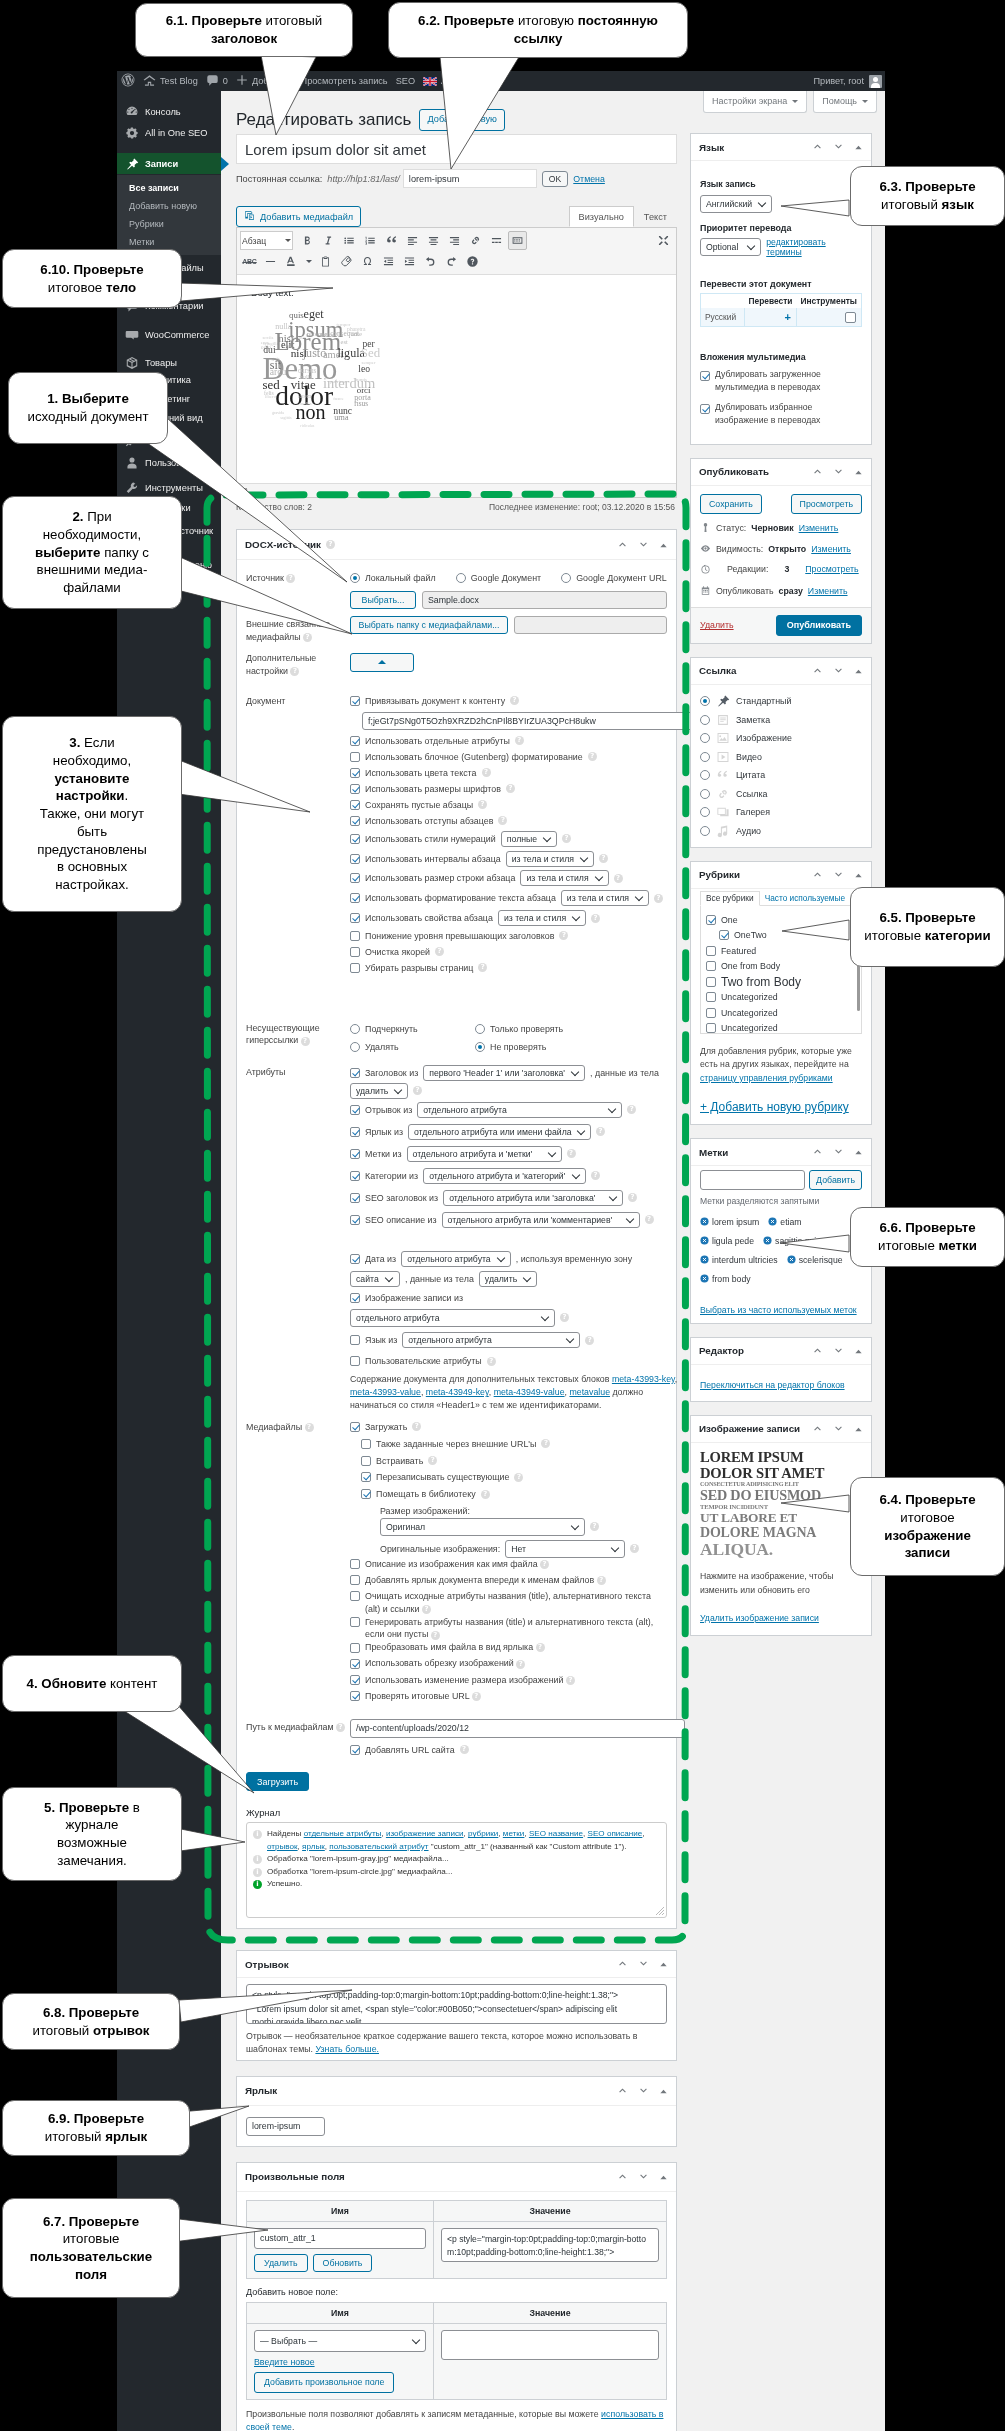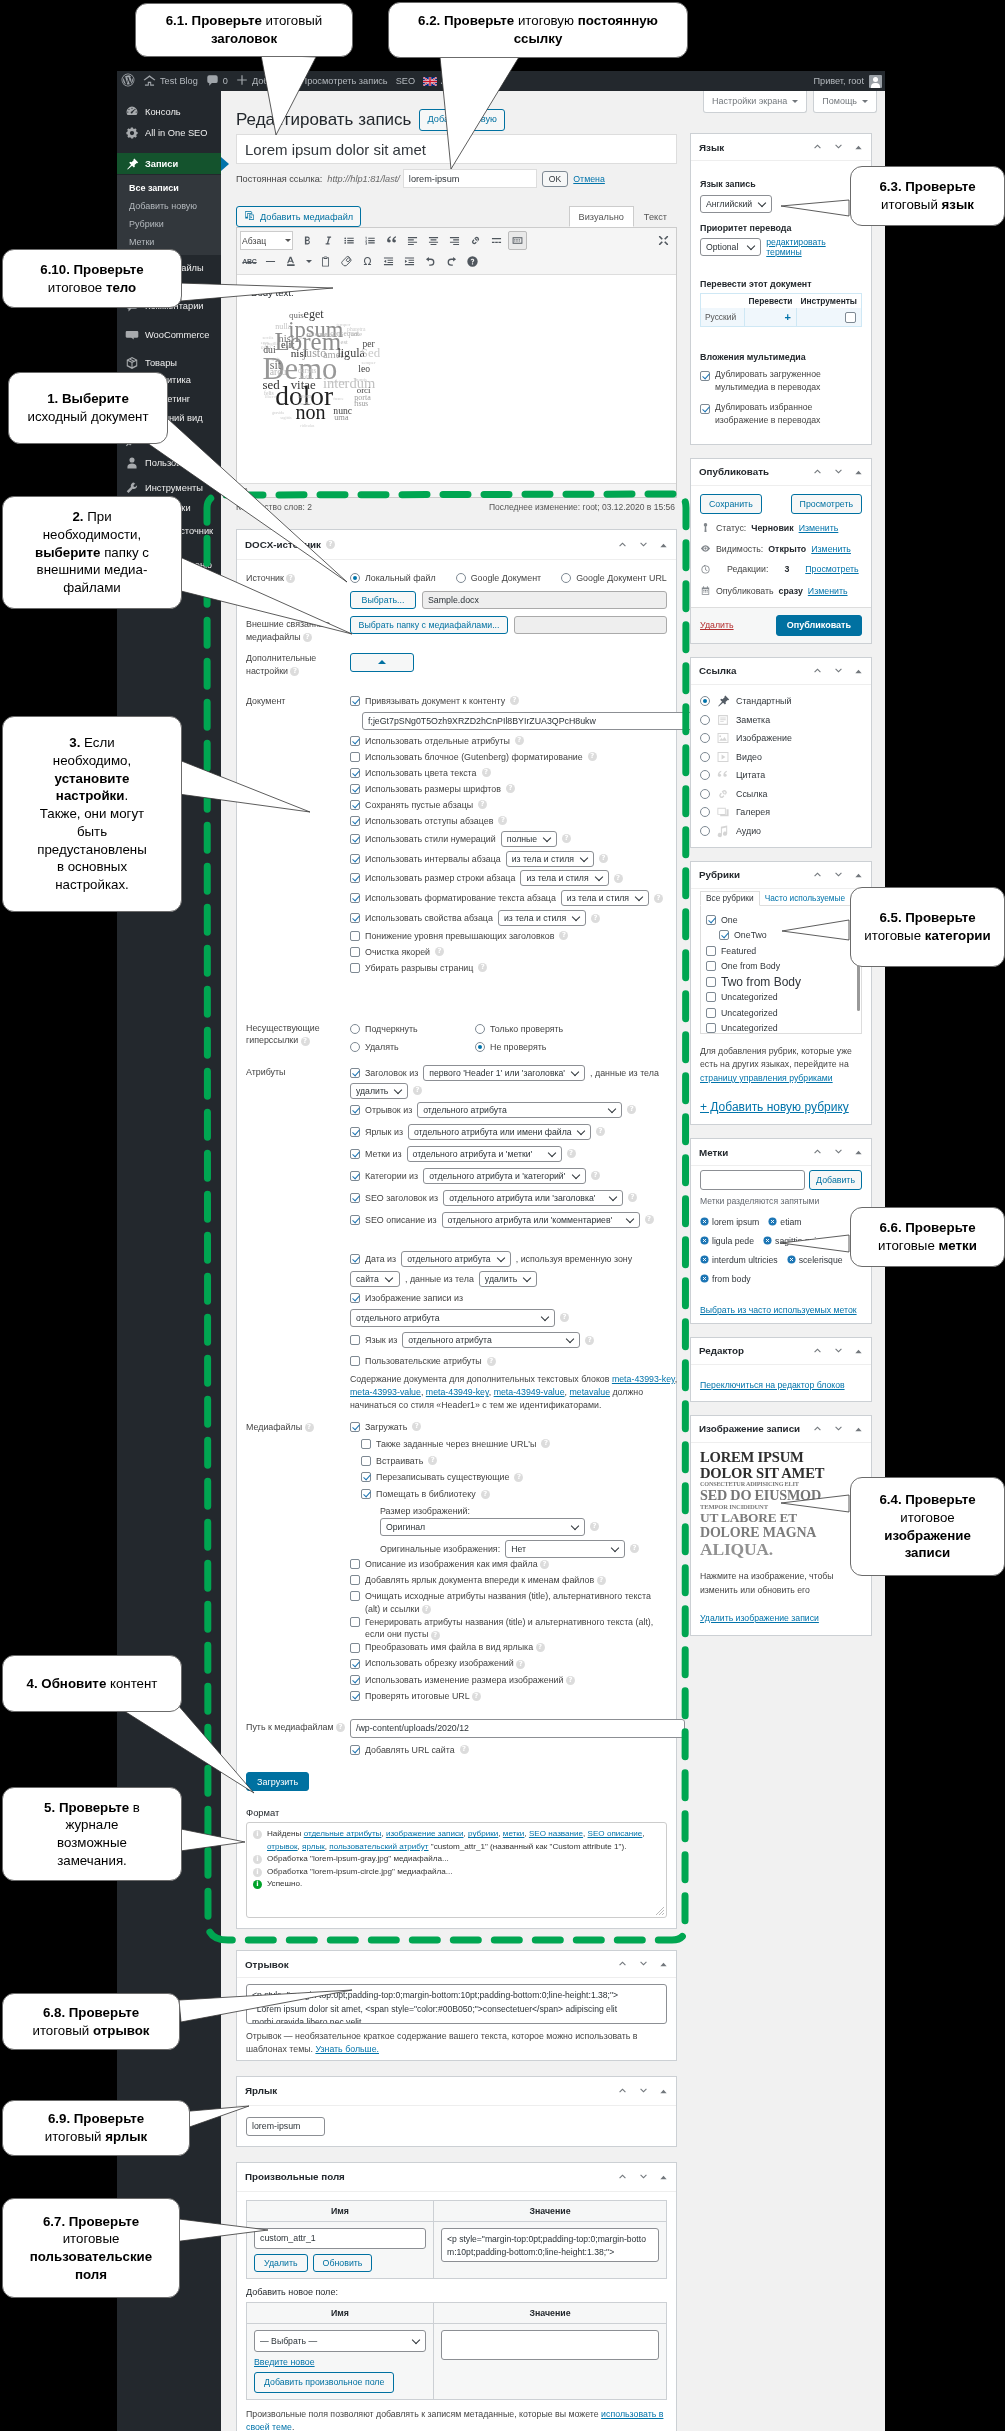--- a/index.html
+++ b/index.html
@@ -926,21 +926,21 @@
                 <div class="fctl">
                   <div class="txt" style="width:335px;height:19px">/wp-content/uploads/2020/12</div>
                   <div class="optline" style="margin-top:4px">
                     <span class="cb on"></span>
                     <span>Добавлять URL сайта</span> 
                     <span class="help">?</span>
                   </div>
                 </div>
               </div>
               <div style="margin-top:5px"><span class="btn-pri">Загрузить</span></div>
-              <div style="font-size:9.4px;color:#23282d;margin:16px 0 4px 0">Формат</div>
+              <div style="font-size:9.4px;color:#23282d;margin:16px 0 4px 0">Журнал</div>
               <div class="logbox">
                 <div class="logline">
                   <span class="licon">i</span>
                   <span><span>Найдены </span><a class="ulink">отдельные атрибуты</a>, <a class="ulink">изображение записи</a>, <a class="ulink">рубрики</a>, <a class="ulink">метки</a>, <a class="ulink">SEO название</a>, <a class="ulink">SEO описание</a>, <a class="ulink">отрывок</a>, <a class="ulink">ярлык</a>, <a class="ulink">пользовательский атрибут</a><span> "custom_attr_1" (названный как "Custom attribute 1").</span></span>
                 </div>
                 <div class="logline">
                   <span class="licon">i</span>
                   <span>Обработка "lorem-ipsum-gray.jpg" медиафайла...</span>
                 </div>
                 <div class="logline">

